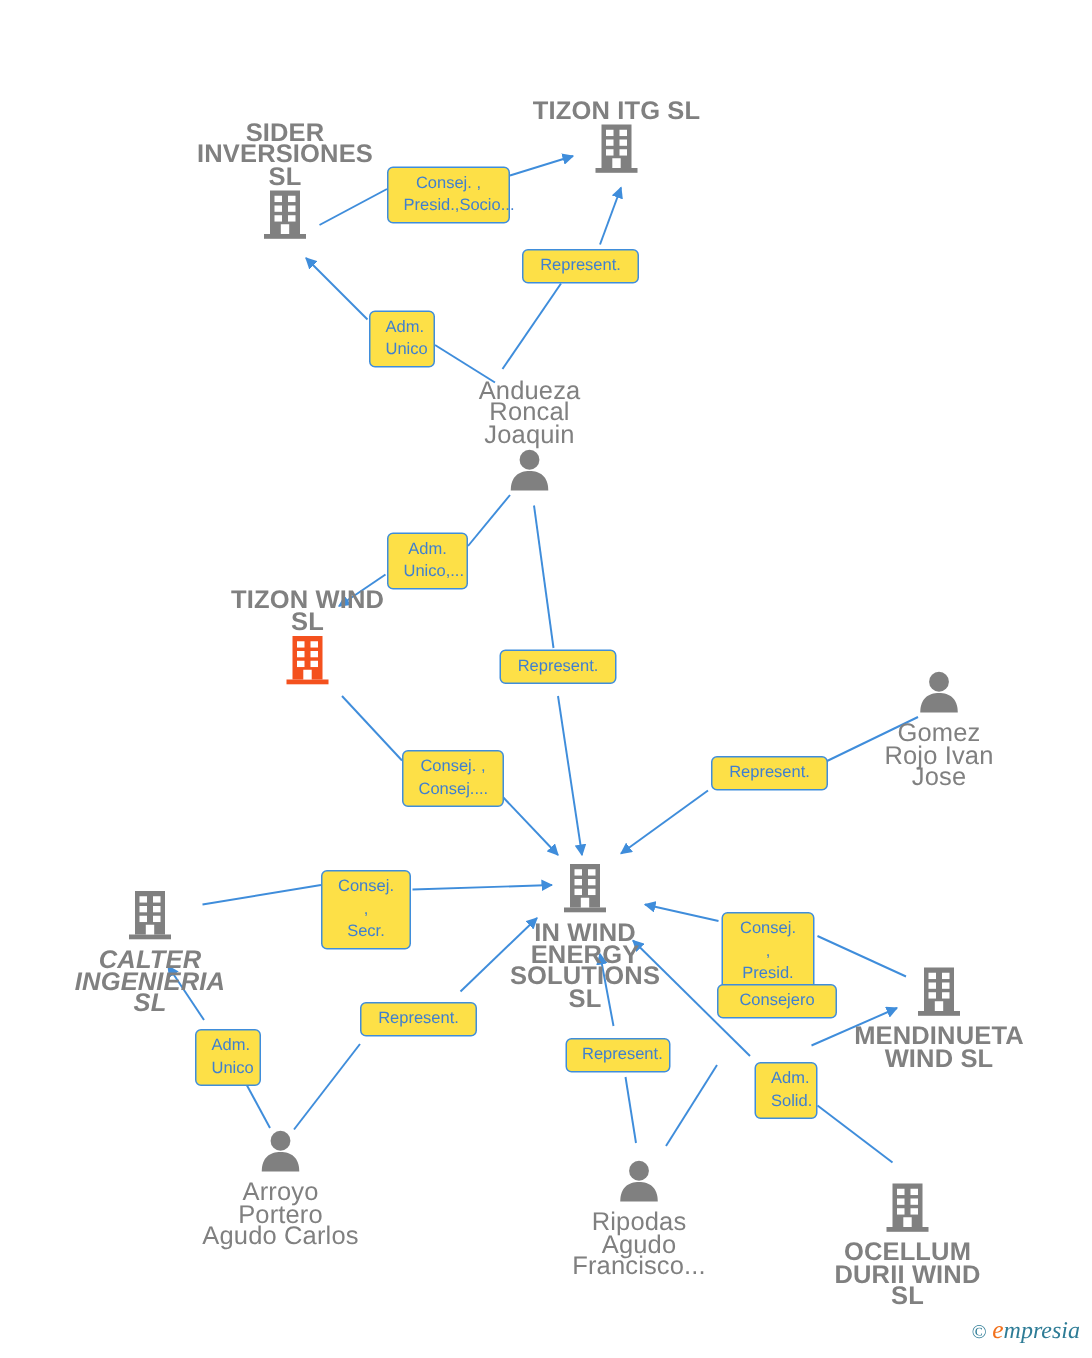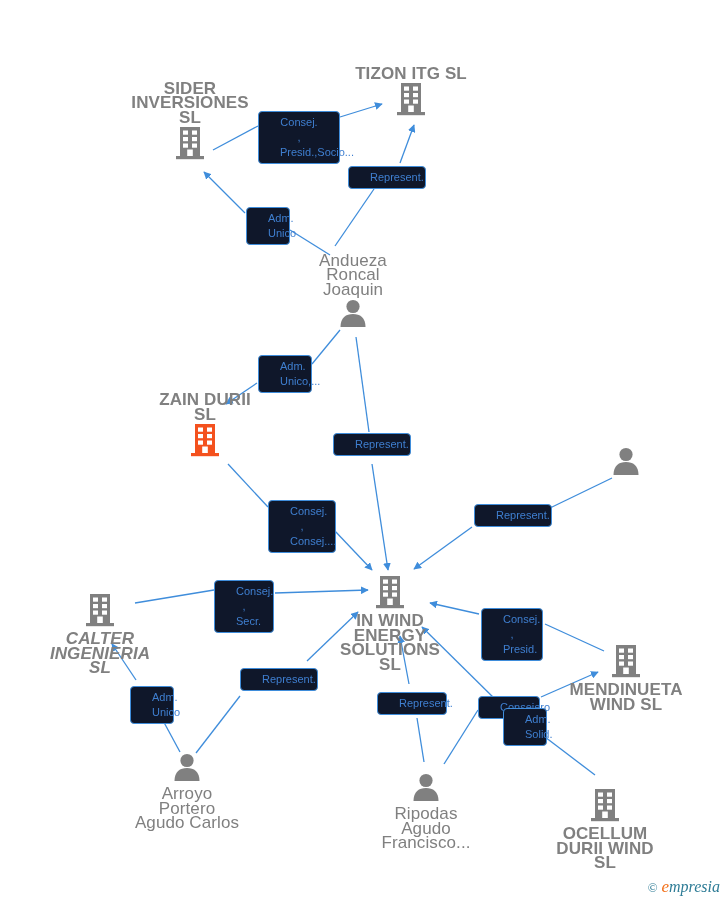--- a/index.html
+++ b/index.html
@@ -50,27 +50,27 @@
     font-weight: normal;
   }
   .node.label-above .label {
     margin-bottom: 1px;
   }
   .node.label-below .label {
     margin-top: 1px;
   }
   .edge-label {
     position: absolute;
-    background: #0f172a;
+    background: #fde047;
     border: 1px solid #3f8ddb;
     border-radius: 4px;
     color: #3f7fd0;
     font-size: 11px;
     line-height: 15px;
-    padding: 3px 21px;
+    padding: 3px 10px;
     text-align: center;
     white-space: pre-line;
     box-sizing: border-box;
   }
   .watermark {
     position: absolute;
     right: 8px;
     bottom: 8px;
     font-size: 15px;
     color: #2e7c96;
@@ -169,39 +169,42 @@
       <div class="node person label-above" style="left: 353px; top: 253.5px;">
         <span class="label">Andueza
 Roncal
 Joaquin</span>
         <span class="icon"><svg width="30" height="30" viewBox="0 0 30 30" xmlns="http://www.w3.org/2000/svg">
             <circle cx="15" cy="8.5" r="6.6" fill="#808080"></circle>
             <path d="M 2.5 29 C 2.5 19.5 8 16 15 16 C 22 16 27.5 19.5 27.5 29 Z" fill="#808080"></path>
           </svg></span>
       </div>
       <div class="node company label-above" style="left: 205px; top: 393px;">
-        <span class="label">ZAIN DURII
+        <span class="label">TIZON WIND
 SL</span>
         <span class="icon"><svg width="30" height="34" viewBox="0 0 30 34" xmlns="http://www.w3.org/2000/svg">
             <rect x="5" y="1" width="20" height="29" fill="#f4511e"></rect>
             <rect x="1" y="30" width="28" height="3.2" fill="#f4511e"></rect>
             <rect x="8" y="4.5" width="5" height="4.2" fill="#ffffff"></rect>
             <rect x="17" y="4.5" width="5" height="4.2" fill="#ffffff"></rect>
             <rect x="8" y="11" width="5" height="4.2" fill="#ffffff"></rect>
             <rect x="17" y="11" width="5" height="4.2" fill="#ffffff"></rect>
             <rect x="8" y="17.5" width="5" height="4.2" fill="#ffffff"></rect>
             <rect x="17" y="17.5" width="5" height="4.2" fill="#ffffff"></rect>
             <rect x="12.2" y="23.5" width="5.6" height="6.5" fill="#ffffff"></rect>
           </svg></span>
       </div>
       <div class="node person label-below" style="left: 626px; top: 446px;">
         <span class="icon"><svg width="30" height="30" viewBox="0 0 30 30" xmlns="http://www.w3.org/2000/svg">
             <circle cx="15" cy="8.5" r="6.6" fill="#808080"></circle>
             <path d="M 2.5 29 C 2.5 19.5 8 16 15 16 C 22 16 27.5 19.5 27.5 29 Z" fill="#808080"></path>
           </svg></span>
+        <span class="label">Gomez
+Rojo Ivan
+Jose</span>
       </div>
       <div class="node company label-below" style="left: 390px; top: 575px;">
         <span class="icon"><svg width="30" height="34" viewBox="0 0 30 34" xmlns="http://www.w3.org/2000/svg">
             <rect x="5" y="1" width="20" height="29" fill="#808080"></rect>
             <rect x="1" y="30" width="28" height="3.2" fill="#808080"></rect>
             <rect x="8" y="4.5" width="5" height="4.2" fill="#ffffff"></rect>
             <rect x="17" y="4.5" width="5" height="4.2" fill="#ffffff"></rect>
             <rect x="8" y="11" width="5" height="4.2" fill="#ffffff"></rect>
             <rect x="17" y="11" width="5" height="4.2" fill="#ffffff"></rect>
             <rect x="8" y="17.5" width="5" height="4.2" fill="#ffffff"></rect>
@@ -289,21 +292,21 @@
 Consej....</div>
       <div class="edge-label" style="left: 474px; top: 504px; width: 78px;">Represent.</div>
       <div class="edge-label" style="left: 214px; top: 580px; width: 60px;">Consej. ,
 Secr.</div>
       <div class="edge-label" style="left: 130px; top: 686px; width: 44px;">Adm.
 Unico</div>
       <div class="edge-label" style="left: 240px; top: 668px; width: 78px;">Represent.</div>
       <div class="edge-label" style="left: 377px; top: 692px; width: 70px;">Represent.</div>
       <div class="edge-label" style="left: 481px; top: 608px; width: 62px;">Consej. ,
 Presid.</div>
-      <div class="edge-label" style="left: 478px; top: 696px; width: 62px;">Consejero</div>
+      <div class="edge-label" style="left: 478px; top: 656px; width: 80px;">Consejero</div>
       <div class="edge-label" style="left: 503px; top: 708px; width: 42px;">Adm.
 Solid.</div>
     </div>
 
   <div class="watermark">
     <span class="cmark">©</span>
     <span class="e">e</span><span class="rest">mpresia</span>
   </div>
 
 </div>

